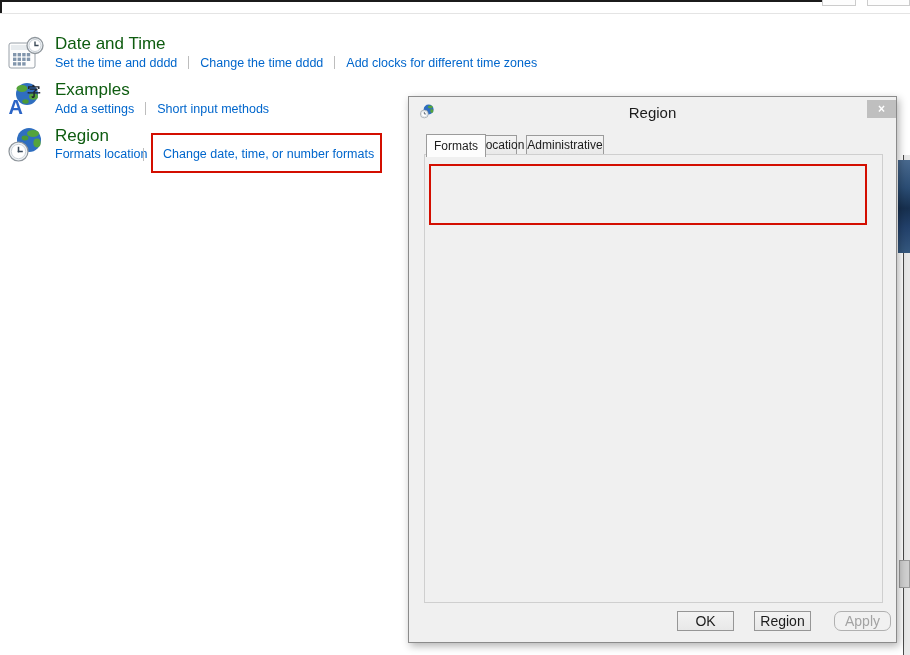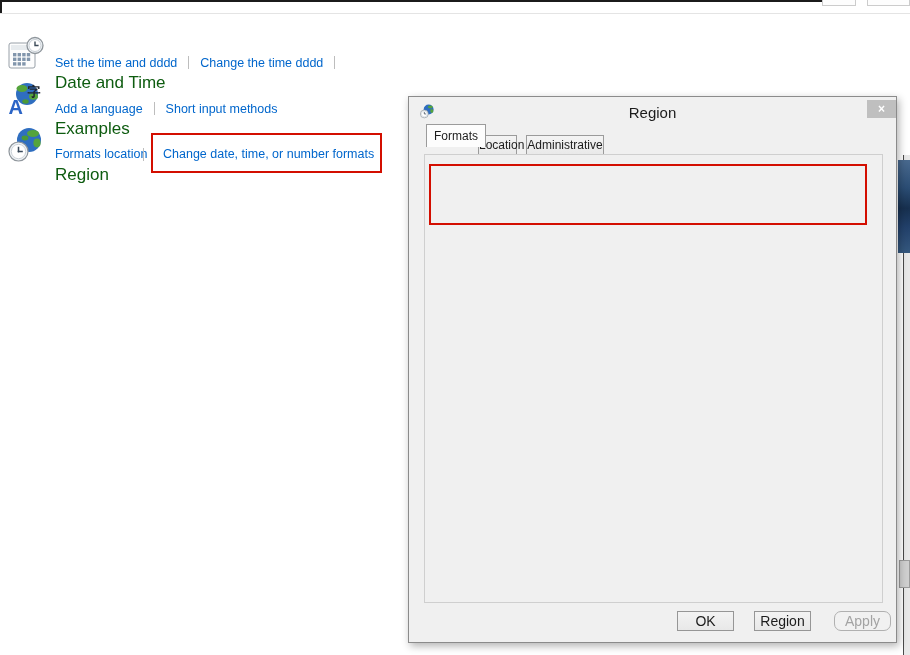--- a/index.html
+++ b/index.html
@@ -15,21 +15,21 @@
   .top-left-edge { position:absolute; left:0; top:0; width:2px; height:14px; background:#1b1b1b; }
   .top-gray-line { position:absolute; left:0; top:13px; width:910px; height:1px; background:#aaaaaa; border-bottom:1px solid #e4e4e4; }
   .top-frag { position:absolute; top:0; height:6px; background:#fdfdfd; border:1px solid #cccccc; border-top:none; }
   .top-frag.f1 { left:822px; width:34px; }
   .top-frag.f2 { left:867px; width:43px; }
 
   
   .cpl-icon { position:absolute; left:8px; width:36px; height:36px; }
   .cpl-title {
     position:absolute; left:55px; font-size:17px; color:#0e5c10;
-    text-decoration:none; cursor:pointer; line-height:20px; white-space:nowrap;margin-top:39px;
+    text-decoration:none; cursor:pointer; line-height:20px; white-space:nowrap;
   }
   .cpl-links { position:absolute; left:55px; display:flex; align-items:center; gap:11px; height:15px; }
   .cpl-link { font-size:12.5px; color:#0066cc; text-decoration:none; cursor:pointer; white-space:nowrap; }
   .cpl-sep { width:0; height:13px; border-left:1px solid #bdbdbd; }
   .hl-box { position:absolute; border:2px solid #d30e00; background:transparent; pointer-events:none; }
   .hl-left { left:151px; top:133px; width:231px; height:40px; }
   .link-abs { position:absolute; font-size:12.5px; color:#0066cc; text-decoration:none; cursor:pointer; white-space:nowrap; }
   .sep-abs { position:absolute; width:0; height:13px; border-left:1px solid #bdbdbd; }
 
   
@@ -46,21 +46,21 @@
   }
   .dlg-icon { position:absolute; left:11px; top:7px; width:15px; height:15px; }
   .dlg-title { position:absolute; left:0; right:0; top:7px; text-align:center; font-size:15px; color:#1c1c1c; }
   .dlg-close {
     position:absolute; right:0; top:3px; width:29px; height:18px;
     background:#bfbfbf; color:#ffffff; font-size:12px; font-weight:bold;
     display:flex; align-items:center; justify-content:center; cursor:pointer; line-height:1;
   }
   .tab { position:absolute; font-size:12px; color:#1c1c1c; text-align:center; cursor:pointer; }
   .tab.active {
-    left:17px; top:27px; width:60px; height:23px; background:#fdfdfd;
+    left:17px; top:37px; width:60px; height:23px; background:#fdfdfd;
     border:1px solid #9b9b9b; border-bottom:none; z-index:3; padding-top:4px;
   }
   .tab.t2 { left:69px;  top:38px; width:39px; height:19px; }
   .tab.t3 { left:117px; top:38px; width:78px; height:19px; }
   .tab.inactive {
     background:linear-gradient(180deg,#f4f4f4,#e9e9e9);
     border:1px solid #9b9b9b; border-bottom:none; z-index:2; padding-top:2px;
   }
   .tab-page {
     position:absolute; left:15px; top:57px; width:459px; height:449px;
@@ -125,33 +125,34 @@
   <circle cx="27" cy="10.5" r="8" fill="#f1f5f8" stroke="#8e959b" stroke-width="1.3"></circle>
   <circle cx="27" cy="10.5" r="6" fill="#ffffff" stroke="#c8ced4"></circle>
   <path d="M27 6.5 V10.5 H30.6" stroke="#3c4a58" stroke-width="1.4" fill="none"></path>
 </svg>
 <a class="cpl-title" style="top:34px;">Date and Time</a>
 <div class="cpl-links" style="top:55px;">
   <a class="cpl-link">Set the time and dddd</a>
   <span class="cpl-sep"></span>
   <a class="cpl-link">Change the time dddd</a>
   <span class="cpl-sep"></span>
+  <a class="cpl-link">Add clocks for different time zones</a>
 </div>
 
 <svg class="cpl-icon" style="top:81px;" viewBox="0 0 36 36">
   <circle cx="19" cy="13" r="11" fill="#2f6ec0"></circle>
   <ellipse cx="14" cy="7.5" rx="5.5" ry="3.5" fill="#55a43c"></ellipse>
   <ellipse cx="25.5" cy="15.5" rx="4.5" ry="3.2" fill="#55a43c"></ellipse>
   <ellipse cx="17.5" cy="20.5" rx="3.2" ry="2.2" fill="#4b9936"></ellipse>
   <text x="19.5" y="14.5" font-size="13" font-weight="bold" fill="#20262e" font-family="DejaVu Sans, sans-serif">字</text>
   <text x="0.5" y="33" font-size="20" font-weight="bold" fill="#2b64c6" font-family="Liberation Sans, sans-serif">A</text>
 </svg>
 <a class="cpl-title" style="top:80px;">Examples</a>
 <div class="cpl-links" style="top:101px;">
-  <a class="cpl-link">Add a language</a>
+  <a class="cpl-link">Add a settings</a>
   <span class="cpl-sep"></span>
   <a class="cpl-link">Short input methods</a>
 </div>
 
 <svg class="cpl-icon" style="top:127px;" viewBox="0 0 36 36">
   <circle cx="21" cy="13" r="12" fill="#2f6ec0"></circle>
   <ellipse cx="25" cy="6.5" rx="6" ry="3.4" fill="#55a43c"></ellipse>
   <ellipse cx="29" cy="16" rx="3.6" ry="4.4" fill="#55a43c"></ellipse>
   <ellipse cx="17" cy="11" rx="3.4" ry="2.4" fill="#4b9936"></ellipse>
   <circle cx="10.5" cy="24.5" r="9.5" fill="#eef2f5" stroke="#8e959b" stroke-width="1.2"></circle>

